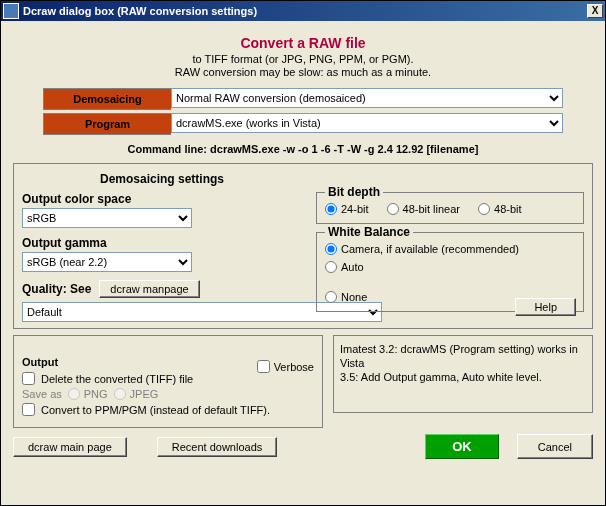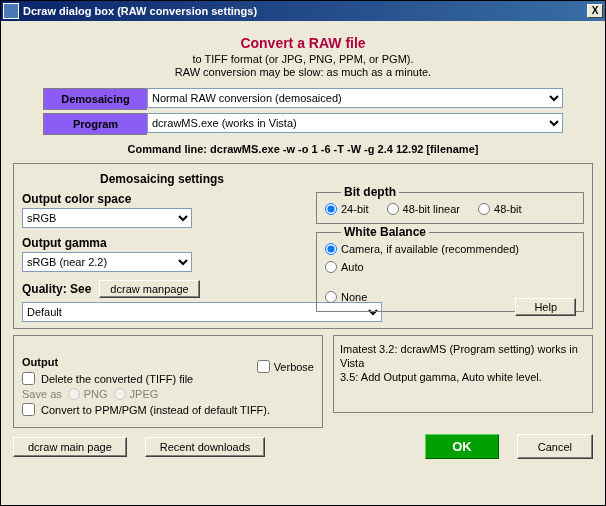--- a/index.html
+++ b/index.html
@@ -6,52 +6,52 @@
 body{background:#ece9d8;width:606px;height:506px;overflow:hidden;border:1px solid #000;}
 .titlebar{background:linear-gradient(to right,#0a246a,#3a6ea5);color:#fff;height:20px;display:flex;align-items:center;padding:0 2px;font-weight:bold;}
 .titlebar .ticon{width:16px;height:16px;background:#4a7ab5;margin-right:4px;border:1px solid #fff;}
 .titlebar .ttitle{flex:1;font-size:11px;}
 .titlebar .closebtn{width:16px;height:14px;background:#ece9d8;border:1px solid #fff;border-right-color:#404040;border-bottom-color:#404040;font-family:Arial;font-size:10px;font-weight:bold;text-align:center;line-height:12px;color:#000;cursor:pointer;}
 .content{padding:8px 12px;}
 .heading{text-align:center;color:#b00040;font-family:Liberation Sans, sans-serif;font-size:14px;font-weight:bold;margin:6px 0 2px;}
 .sub{text-align:center;font-size:11px;margin:1px 0;}
 .toprows{margin:10px auto 6px;width:520px;}
 .toprow{display:flex;height:22px;margin-bottom:3px;}
-.toprow .lab{width:104px;background:#8b5cf6;border:1px solid #808080;border-right:none;text-align:center;line-height:20px;font-weight:bold;}
+.toprow .lab{width:128px;background:#c2410c;border:1px solid #808080;border-right:none;text-align:center;line-height:20px;font-weight:bold;}
 .toprow .sel{flex:1;}
 .cmdline{text-align:center;font-weight:bold;margin:8px 0;font-size:11px;}
 .panel{border:1px solid #808080;background:#ece9d8;padding:6px 8px;margin-bottom:6px;position:relative;}
 .panel.main{display:flex;gap:14px;}
 .leftcol{width:280px;}
 .rightcol{flex:1;position:relative;}
 .dem-head{text-align:center;font-weight:bold;font-size:12px;margin:2px 0 6px;}
 .label{font-weight:bold;font-size:12px;margin:2px 0;}
 select.full{width:100%;height:20px;background:#fff;border:1px solid #7f9db9;font-size:11px;}
 select.w{width:170px;}
 .select92{height:20px;background:#fff;border:1px solid #7f9db9;font-size:11px;width:100%;}
 .chk{display:flex;align-items:center;gap:4px;margin:4px 0;}
 .chk input{width:13px;height:13px;}
 .qrow{display:flex;align-items:center;gap:8px;margin-top:8px;}
 .qrow .ql{font-weight:bold;font-size:12px;}
 .btn{background:#ece9d8;border:1px solid #404040;border-top-color:#fff;border-left-color:#fff;box-shadow:inset -1px -1px #808080,inset 1px 1px #ece9d8;padding:2px 10px;cursor:pointer;font-size:11px;}
 .fieldset{border:1px solid #808080;padding:6px 8px 8px;margin-bottom:8px;position:relative;}
-.fieldset .leg{position:absolute;top:-8px;left:24px;background:#ece9d8;padding:0 3px;font-weight:bold;font-size:12px;}
+.fieldset .leg{position:absolute;top:-8px;left:8px;background:#ece9d8;padding:0 3px;font-weight:bold;font-size:12px;}
 .radios{display:flex;gap:18px;margin-top:4px;}
 .radio{display:flex;align-items:center;gap:4px;}
 .radio input{width:12px;height:12px;}
 .helpbtn{position:absolute;right:8px;bottom:6px;}
 .row2{display:flex;gap:10px;}
 .outpanel{border:1px solid #808080;padding:4px 8px 8px;width:310px;}
 .outhead{text-align:left;font-weight:bold;margin:16px 0 4px;}
 .outrow{display:flex;align-items:center;gap:6px;margin:3px 0;}
 .verbosewrap{float:right;}
 .dim{color:#808080;}
 .info{border:1px solid #808080;padding:6px;flex:1;font-size:11px;line-height:14px;height:78px;}
 .bottomrow{display:flex;align-items:center;margin-top:6px;gap:8px;}
-.bottombtns-left{display:flex;gap:18px;border-radius:7px;}
+.bottombtns-left{display:flex;gap:30px;border-radius:7px;}
 .okbtn{background:#00a000;color:#fff;border:1px solid #006000;border-top-color:#60d060;border-left-color:#60d060;font-weight:bold;font-size:13px;padding:4px 26px;cursor:pointer;}
 .cancelbtn{padding:4px 20px;}
 .rightbtns{margin-left:auto;display:flex;gap:18px;}
 </style>
 </head>
 <body>
 
 <div class="titlebar">
   <div class="ticon"></div>
   <div class="ttitle">Dcraw dialog box (RAW conversion settings)</div>

